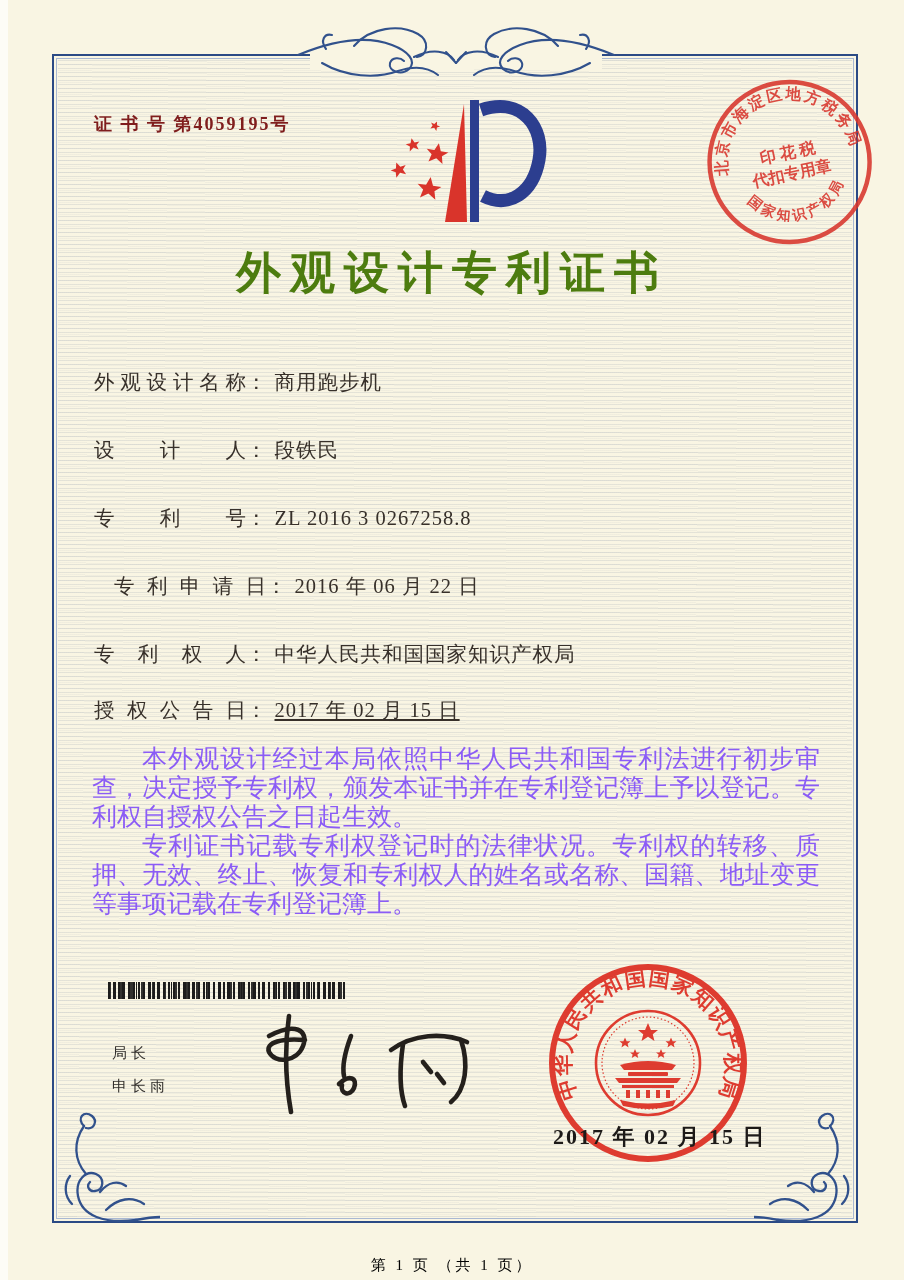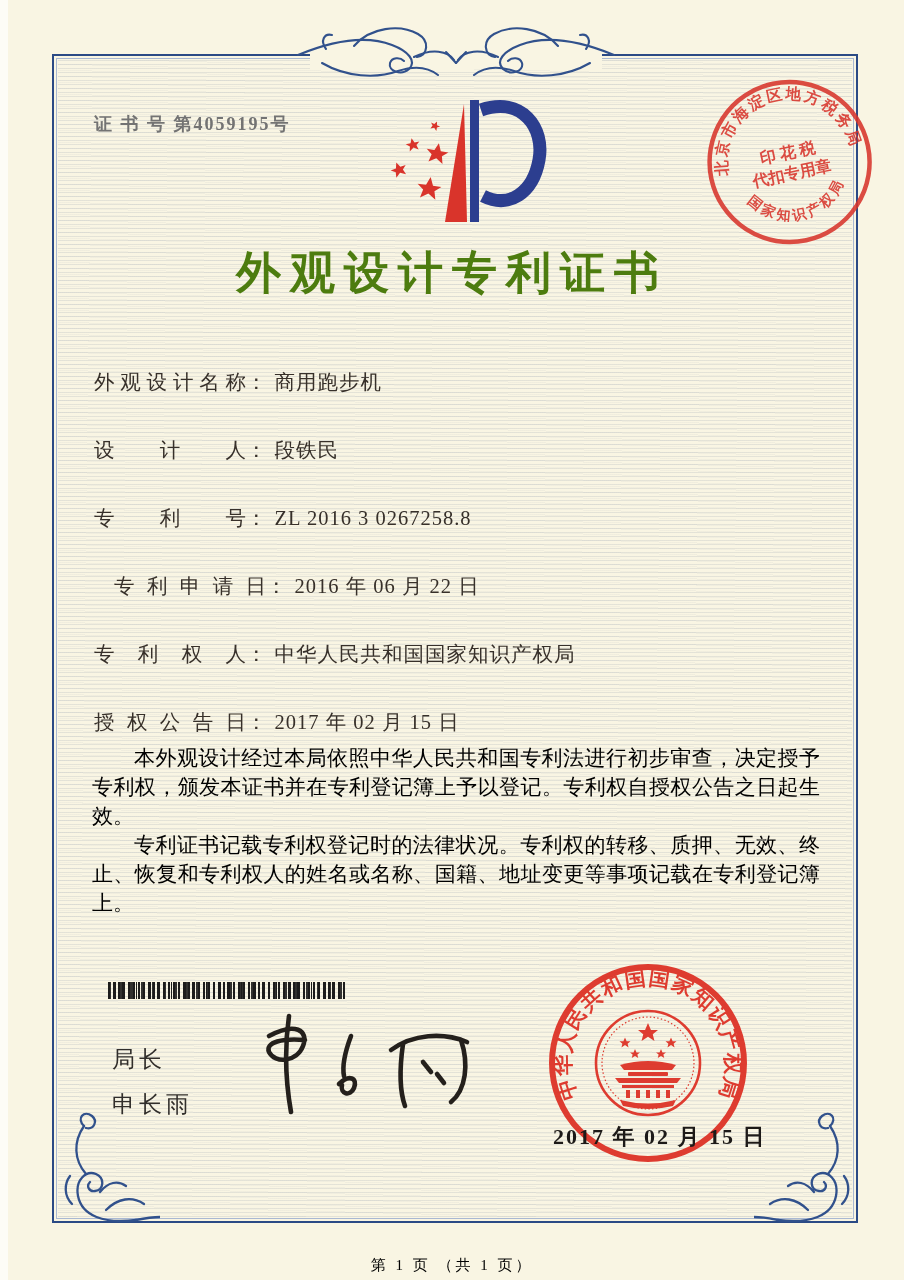--- a/index.html
+++ b/index.html
@@ -23,55 +23,55 @@
     position:absolute;left:4px;top:4px;right:4px;bottom:4px;
     background-image:
       repeating-linear-gradient(0deg, rgba(120,135,160,0.17) 0 1px, rgba(0,0,0,0) 1px 4px),
       repeating-linear-gradient(1.5deg, rgba(140,150,170,0.08) 0 1px, rgba(0,0,0,0) 1px 6px);
   }
   .ornament{position:absolute;pointer-events:none;}
   .ornament svg{display:block;}
   
   .cert-no{
     position:absolute;left:94px;top:112px;
-    font-size:18px;letter-spacing:2px;color:#737373;font-weight:600;
+    font-size:18px;letter-spacing:2px;color:#7f1d1d;font-weight:600;
   }
   .logo{position:absolute;left:368px;top:90px;}
   .title{
     position:absolute;left:0;top:243px;width:100%;
     text-align:center;font-size:45px;font-weight:700;color:#4d7c0f;
     letter-spacing:9px;margin:0;
   }
   
   .fields{position:absolute;left:94px;top:368px;width:720px;font-size:20.5px;color:#37302a;}
   .field-row{position:absolute;left:0;white-space:nowrap;}
   .field-label{
     display:inline-block;width:152px;vertical-align:bottom;
     text-align:justify;text-align-last:justify;
   }
   .field-colon{display:inline-block;margin-right:8px;}
   .field-value{letter-spacing:1px;}
   
   .body-text{
     position:absolute;left:92px;top:744px;width:728px;
-    font-size:21px;line-height:29px;color:#000000;text-align:justify;
+    font-size:25px;line-height:29px;color:#8b5cf6;text-align:justify;
   }
   .body-text p{margin:0;text-indent:2em;}
   
   .barcode{
     position:absolute;left:108px;top:982px;width:238px;height:17px;
     background-image:
       repeating-linear-gradient(90deg,#1c1c1c 0 2px,rgba(0,0,0,0) 2px 5px),
       repeating-linear-gradient(90deg,#1c1c1c 0 1px,rgba(0,0,0,0) 1px 7px),
       repeating-linear-gradient(90deg,rgba(28,28,28,.9) 0 3px,rgba(0,0,0,0) 3px 11px);
   }
   .signer{
     position:absolute;left:112px;top:1044px;
     font-family:"Liberation Sans","DejaVu Sans",sans-serif;
-    font-size:23px;letter-spacing:4px;color:#312e2b;font-weight:500;
+    font-size:15px;letter-spacing:4px;color:#312e2b;font-weight:500;
   }
   .signer div{margin-bottom:14px;}
   .signature{position:absolute;left:245px;top:1010px;}
   .seal-main{position:absolute;left:533px;top:948px;opacity:.93;}
   .seal-date{
     position:absolute;left:553px;top:1122px;z-index:5;
     font-size:22px;letter-spacing:2px;color:#1d1a18;font-weight:600;
   }
   .footer-page{
     position:absolute;left:0;top:1256px;width:100%;text-align:center;
@@ -165,21 +165,21 @@
     </div>
     <div class="field-row" style="top:136px;">
       <span class="field-label">专利号</span><span class="field-colon">：</span><span class="field-value">ZL 2016 3 0267258.8</span>
     </div>
     <div class="field-row" style="top:204px;margin-left:20px;">
       <span class="field-label">专利申请日</span><span class="field-colon">：</span><span class="field-value">2016 年 06 月 22 日</span>
     </div>
     <div class="field-row" style="top:272px;">
       <span class="field-label">专利权人</span><span class="field-colon">：</span><span class="field-value">中华人民共和国国家知识产权局</span>
     </div>
-    <div class="field-row" style="top:340px;">
+    <div class="field-row" style="top:328px;text-decoration:underline;">
       <span class="field-label">授权公告日</span><span class="field-colon">：</span><span class="field-value">2017 年 02 月 15 日</span>
     </div>
   </div>
 
   <div class="body-text">
     <p>本外观设计经过本局依照中华人民共和国专利法进行初步审查，决定授予专利权，颁发本证书并在专利登记簿上予以登记。专利权自授权公告之日起生效。</p>
     <p>专利证书记载专利权登记时的法律状况。专利权的转移、质押、无效、终止、恢复和专利权人的姓名或名称、国籍、地址变更等事项记载在专利登记簿上。</p>
   </div>
 
   <div class="barcode"></div>

